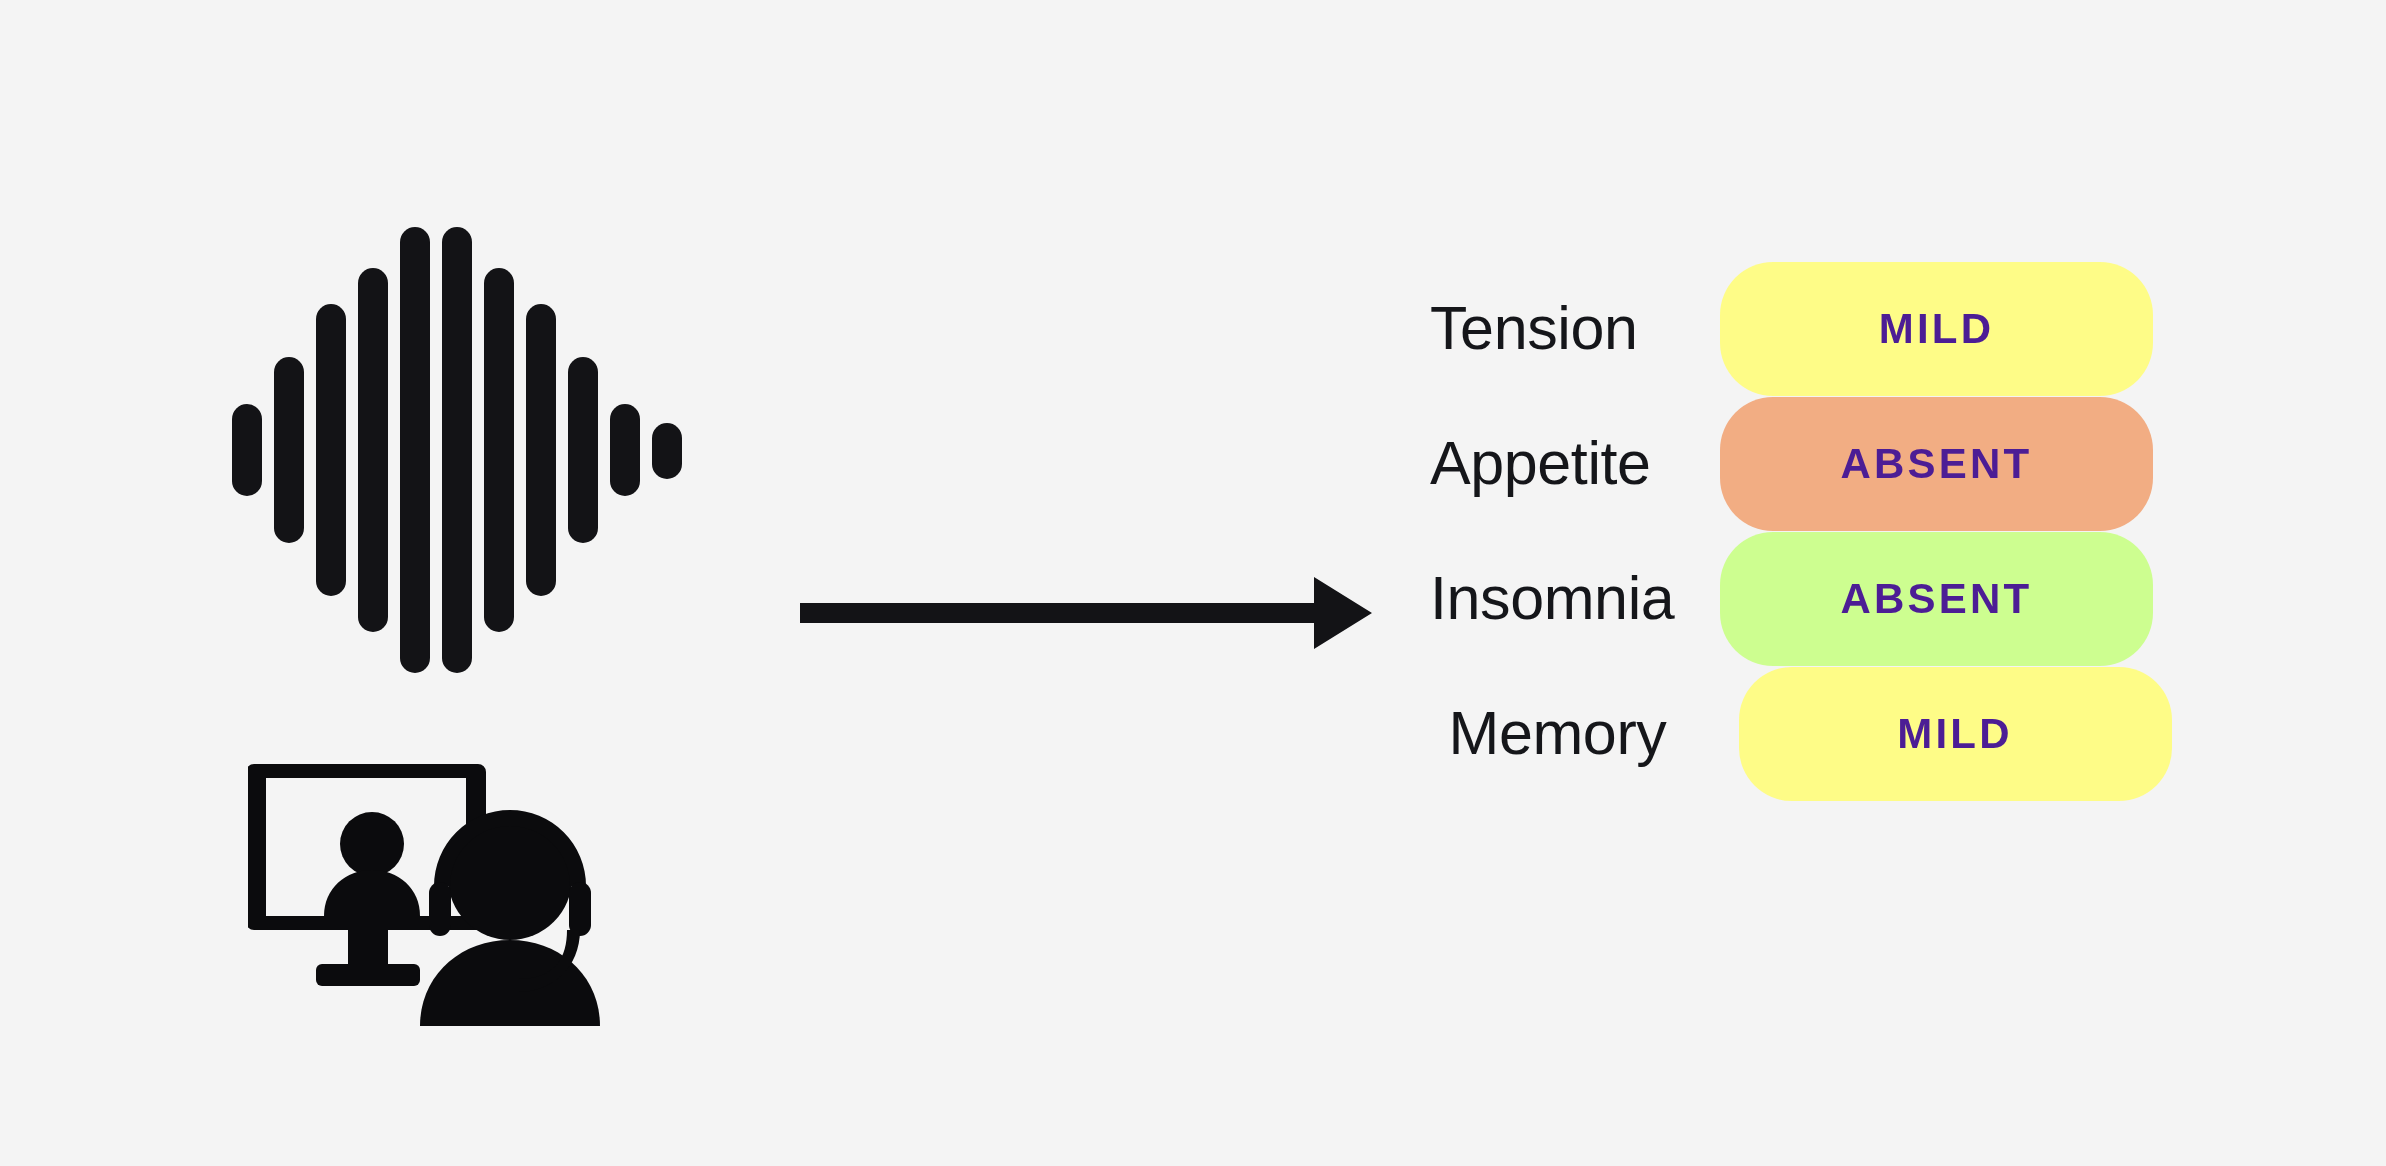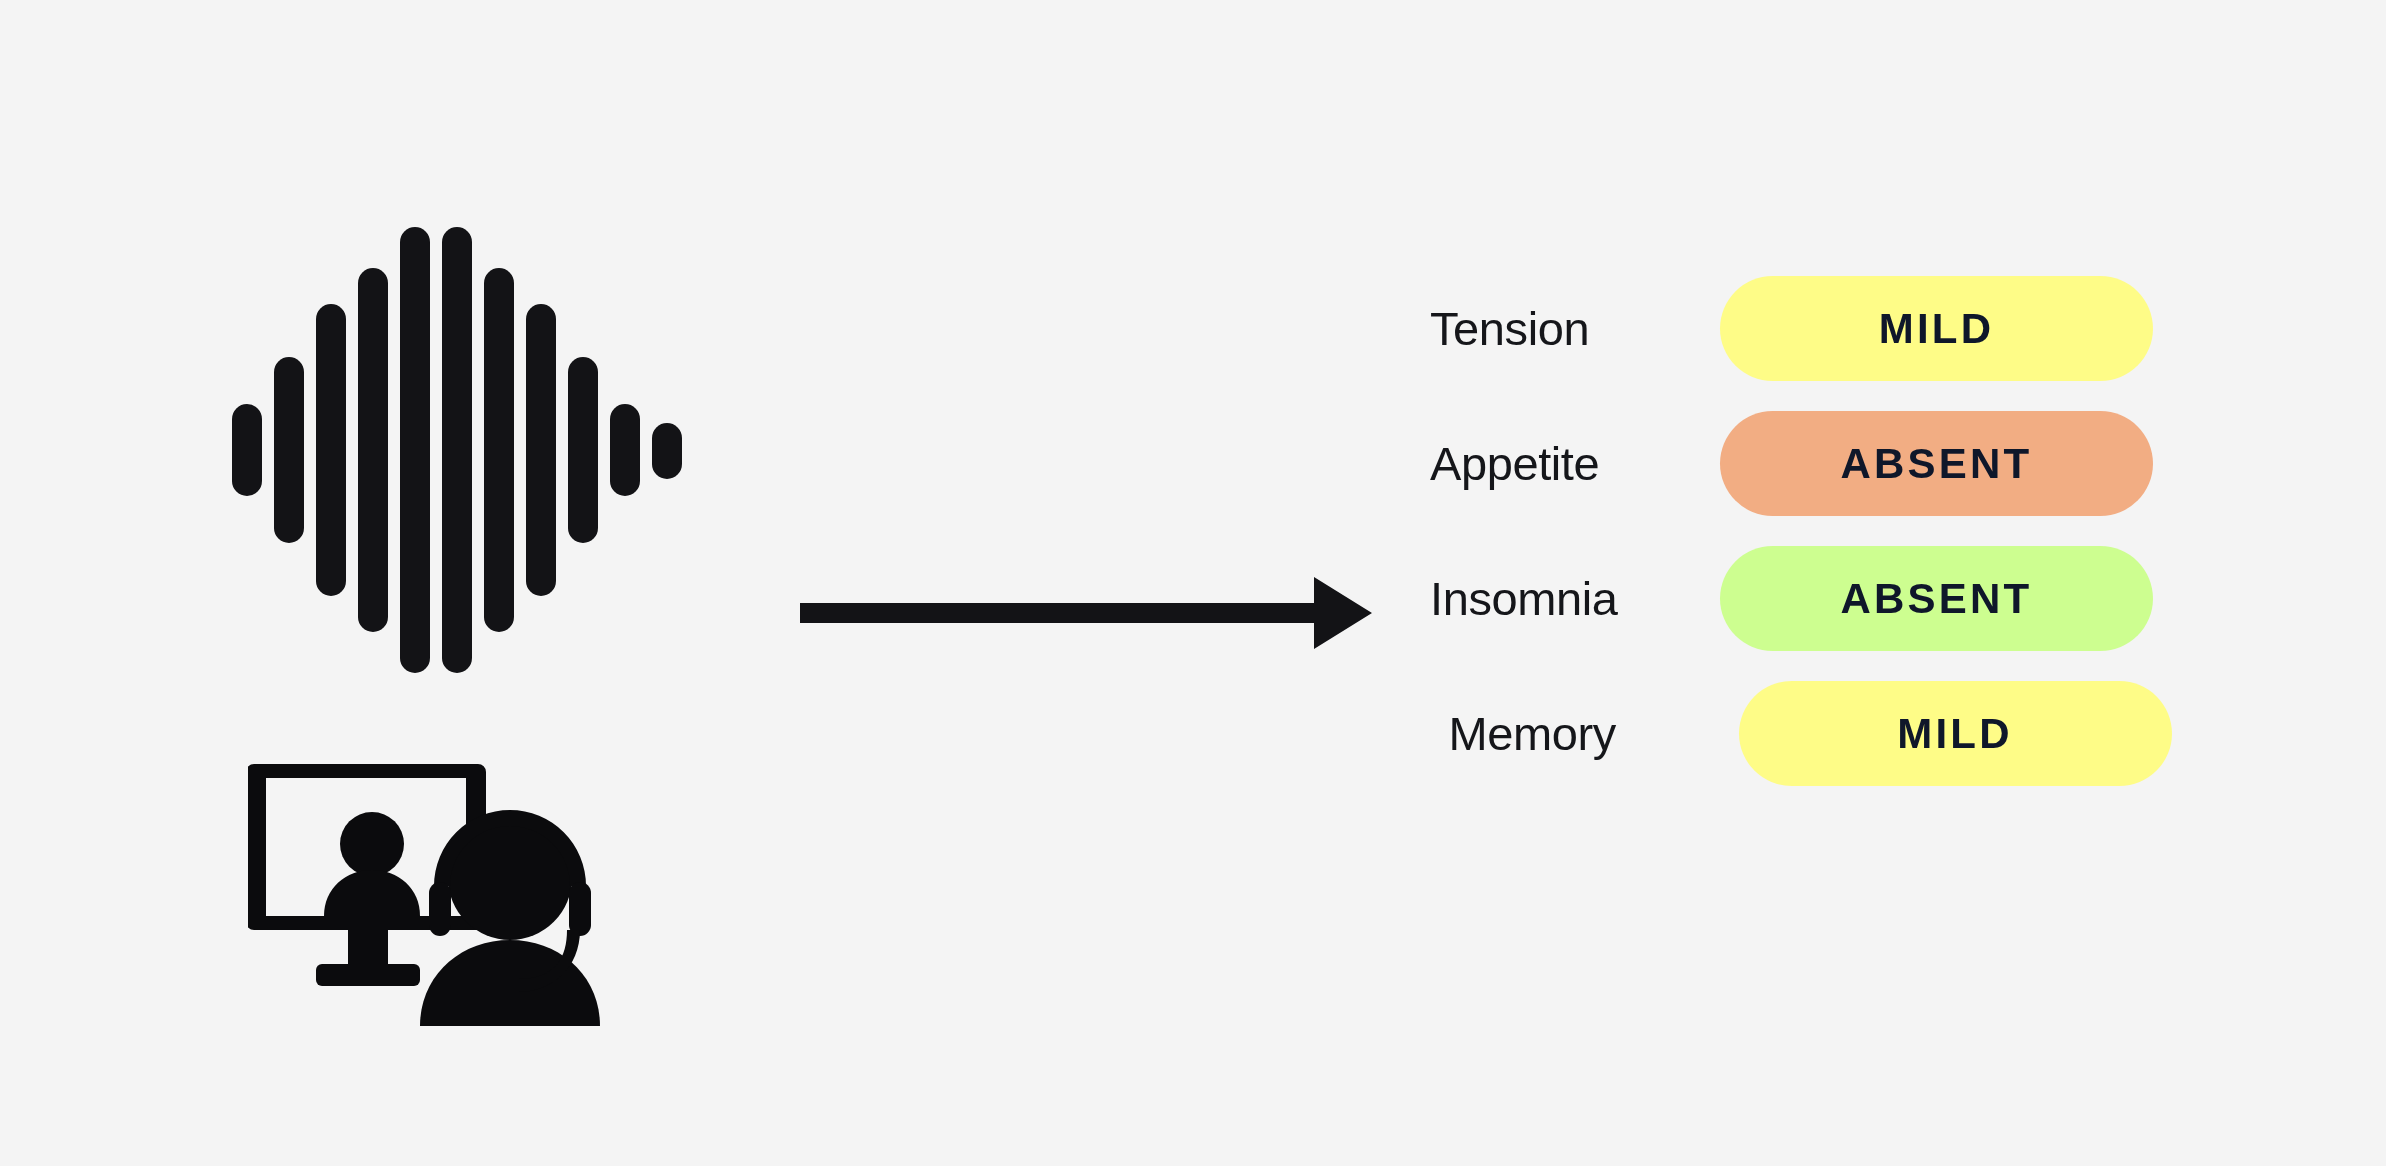--- a/index.html
+++ b/index.html
@@ -67,41 +67,41 @@
     display: flex;
     align-items: center;
     height: 105px;
     margin-bottom: 30px;
   }
   .result-row:last-child { margin-bottom: 0; justify-content: center; }
 
   .symptom-label {
     width: 290px;
     flex: 0 0 290px;
-    font-size: 47px;
+    font-size: 61px;
     line-height: 1;
     color: #15161a;
     font-family: "Liberation Sans", sans-serif;
     font-weight: 400;
     letter-spacing: -0.4px;
     white-space: nowrap;
   }
 
   .severity-badge {
     flex: 0 0 433px;
     width: 433px;
-    height: 105px;
+    height: 134px;
     border-radius: 53px;
     display: flex;
     align-items: center;
     justify-content: center;
     font-size: 42px;
     font-weight: bold;
     letter-spacing: 3.2px;
-    color: #0f172a;
+    color: #4c1d95;
     font-family: "Liberation Sans", sans-serif;
     box-sizing: border-box;
   }
 </style>
 </head>
 <body style="background: rgb(244, 244, 244);">
 
 <div class="canvas">
 
   <div class="input-stack">

